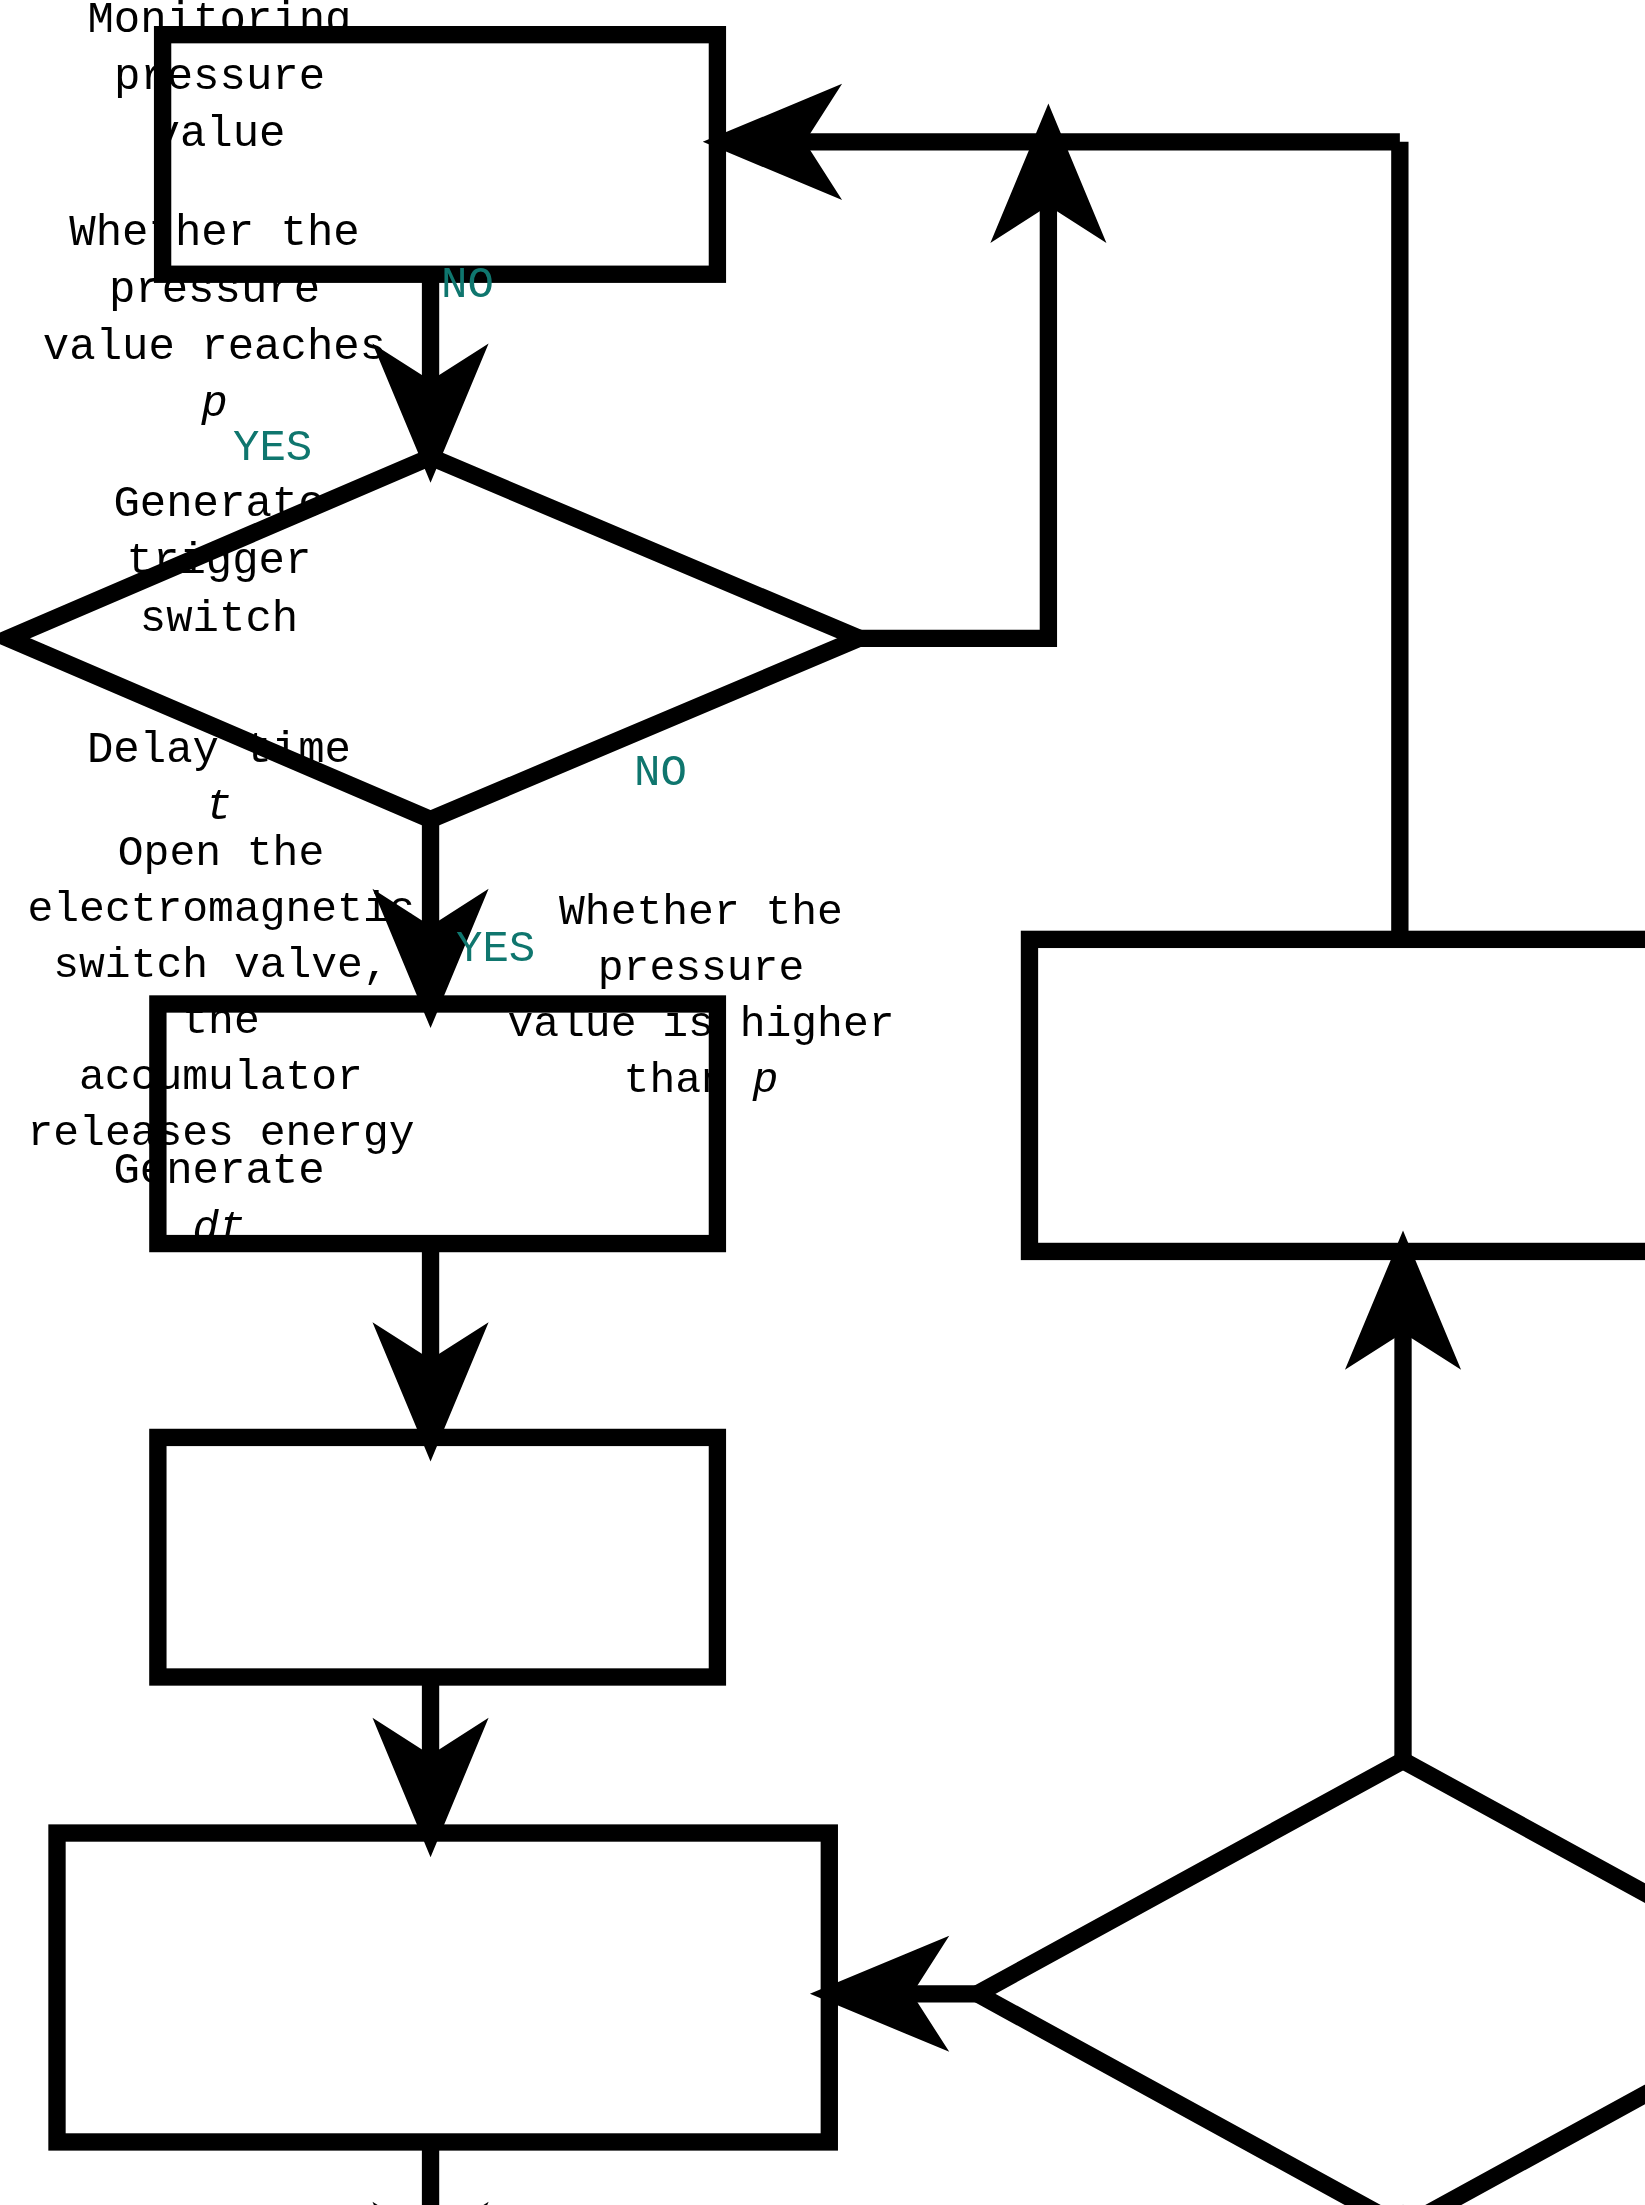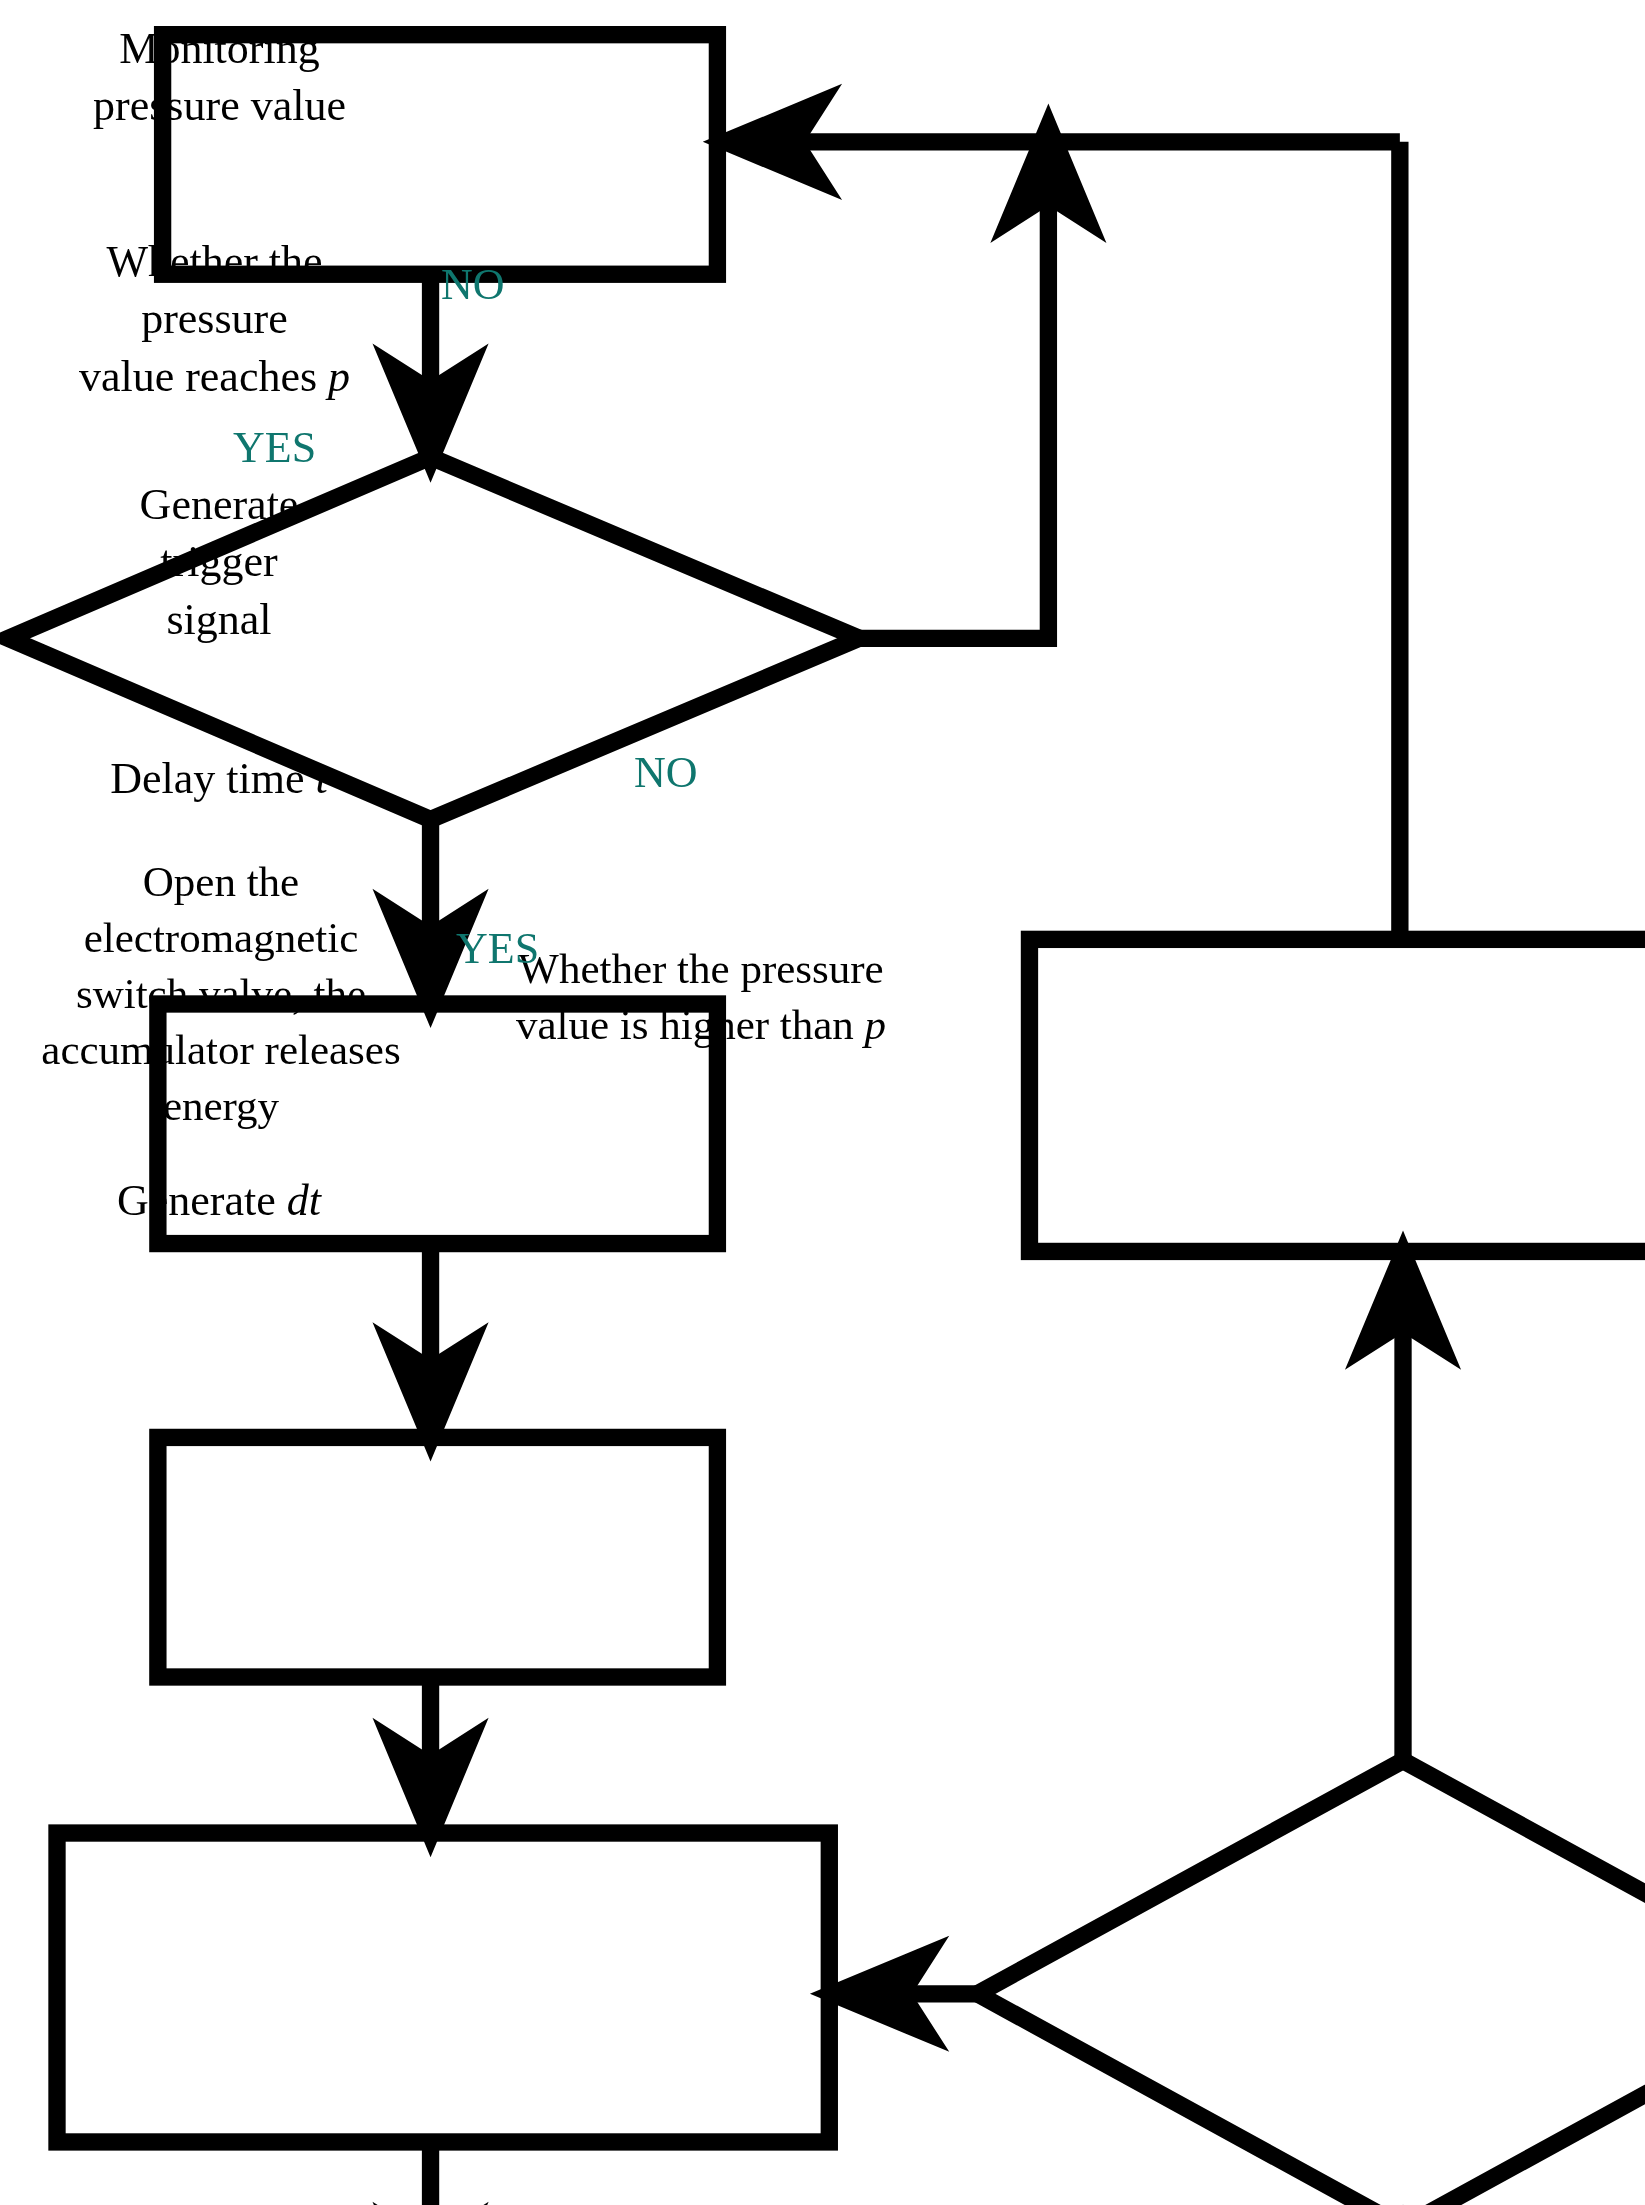--- a/index.html
+++ b/index.html
@@ -5,21 +5,21 @@
   html, body {
     margin: 0;
     padding: 0;
     background: #ffffff;
   }
   #canvas {
     position: relative;
     width: 1646px;
     height: 2205px;
     background: #ffffff;
-    font-family: Liberation Serif, serif;
+    font-family: Liberation Mono, monospace;
     overflow: hidden;
   }
   #flow-svg {
     position: absolute;
     left: 0;
     top: 0;
     width: 1646px;
     height: 2205px;
   }
   .node-text {
@@ -110,21 +110,21 @@
 
   <div class="node-text" style="left:81px; top:17.3px; width:277px; height:120px; font-size:44px;">Monitoring
 pressure value</div>
 
   <div class="node-text" style="left:35px; top:260px; width:359px; height:118px; font-size:44px;">
     <span><span>Whether the pressure
 value reaches </span><span class="ital">p</span></span>
   </div>
 
   <div class="node-text" style="left:79px; top:502px; width:280px; height:120px; font-size:44px;">Generate trigger
-signal</div>
+switch</div>
 
   <div class="node-text" style="left:28px; top:917px; width:386px; height:154px; font-size:43px;">Open the electromagnetic
 switch valve, the
 accumulator releases energy</div>
 
   <div class="node-text" style="left:79px; top:719px; width:280px; height:120px; font-size:44px;">
     <span><span>Delay time </span><span class="ital">t</span></span>
   </div>
 
   <div class="node-text" style="left:79px; top:1159px; width:280px; height:83px; font-size:44px;">

